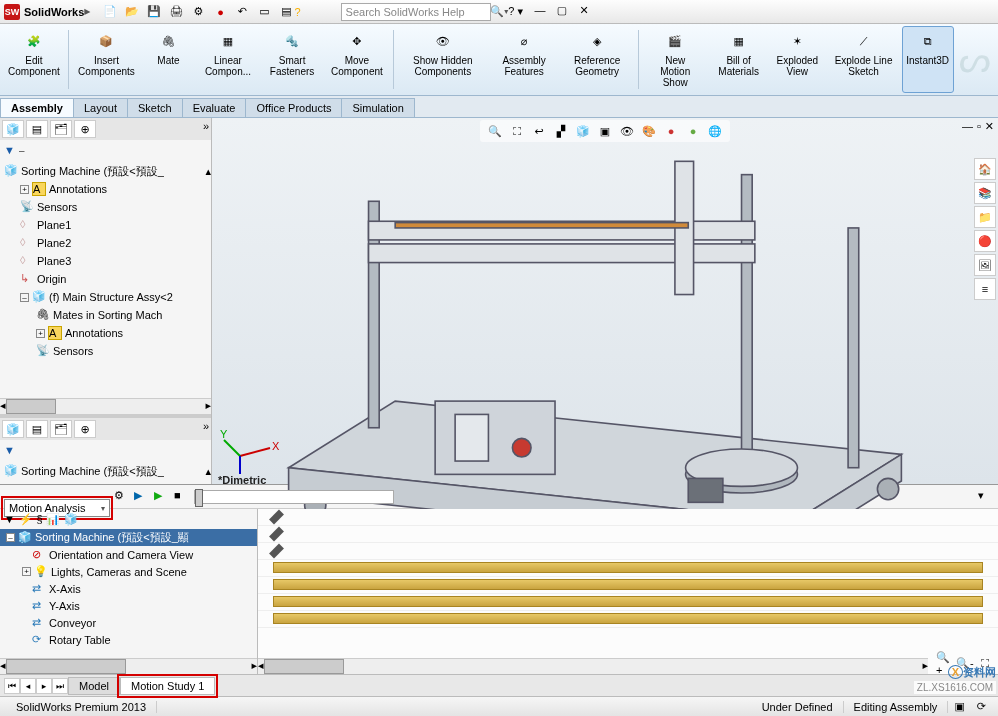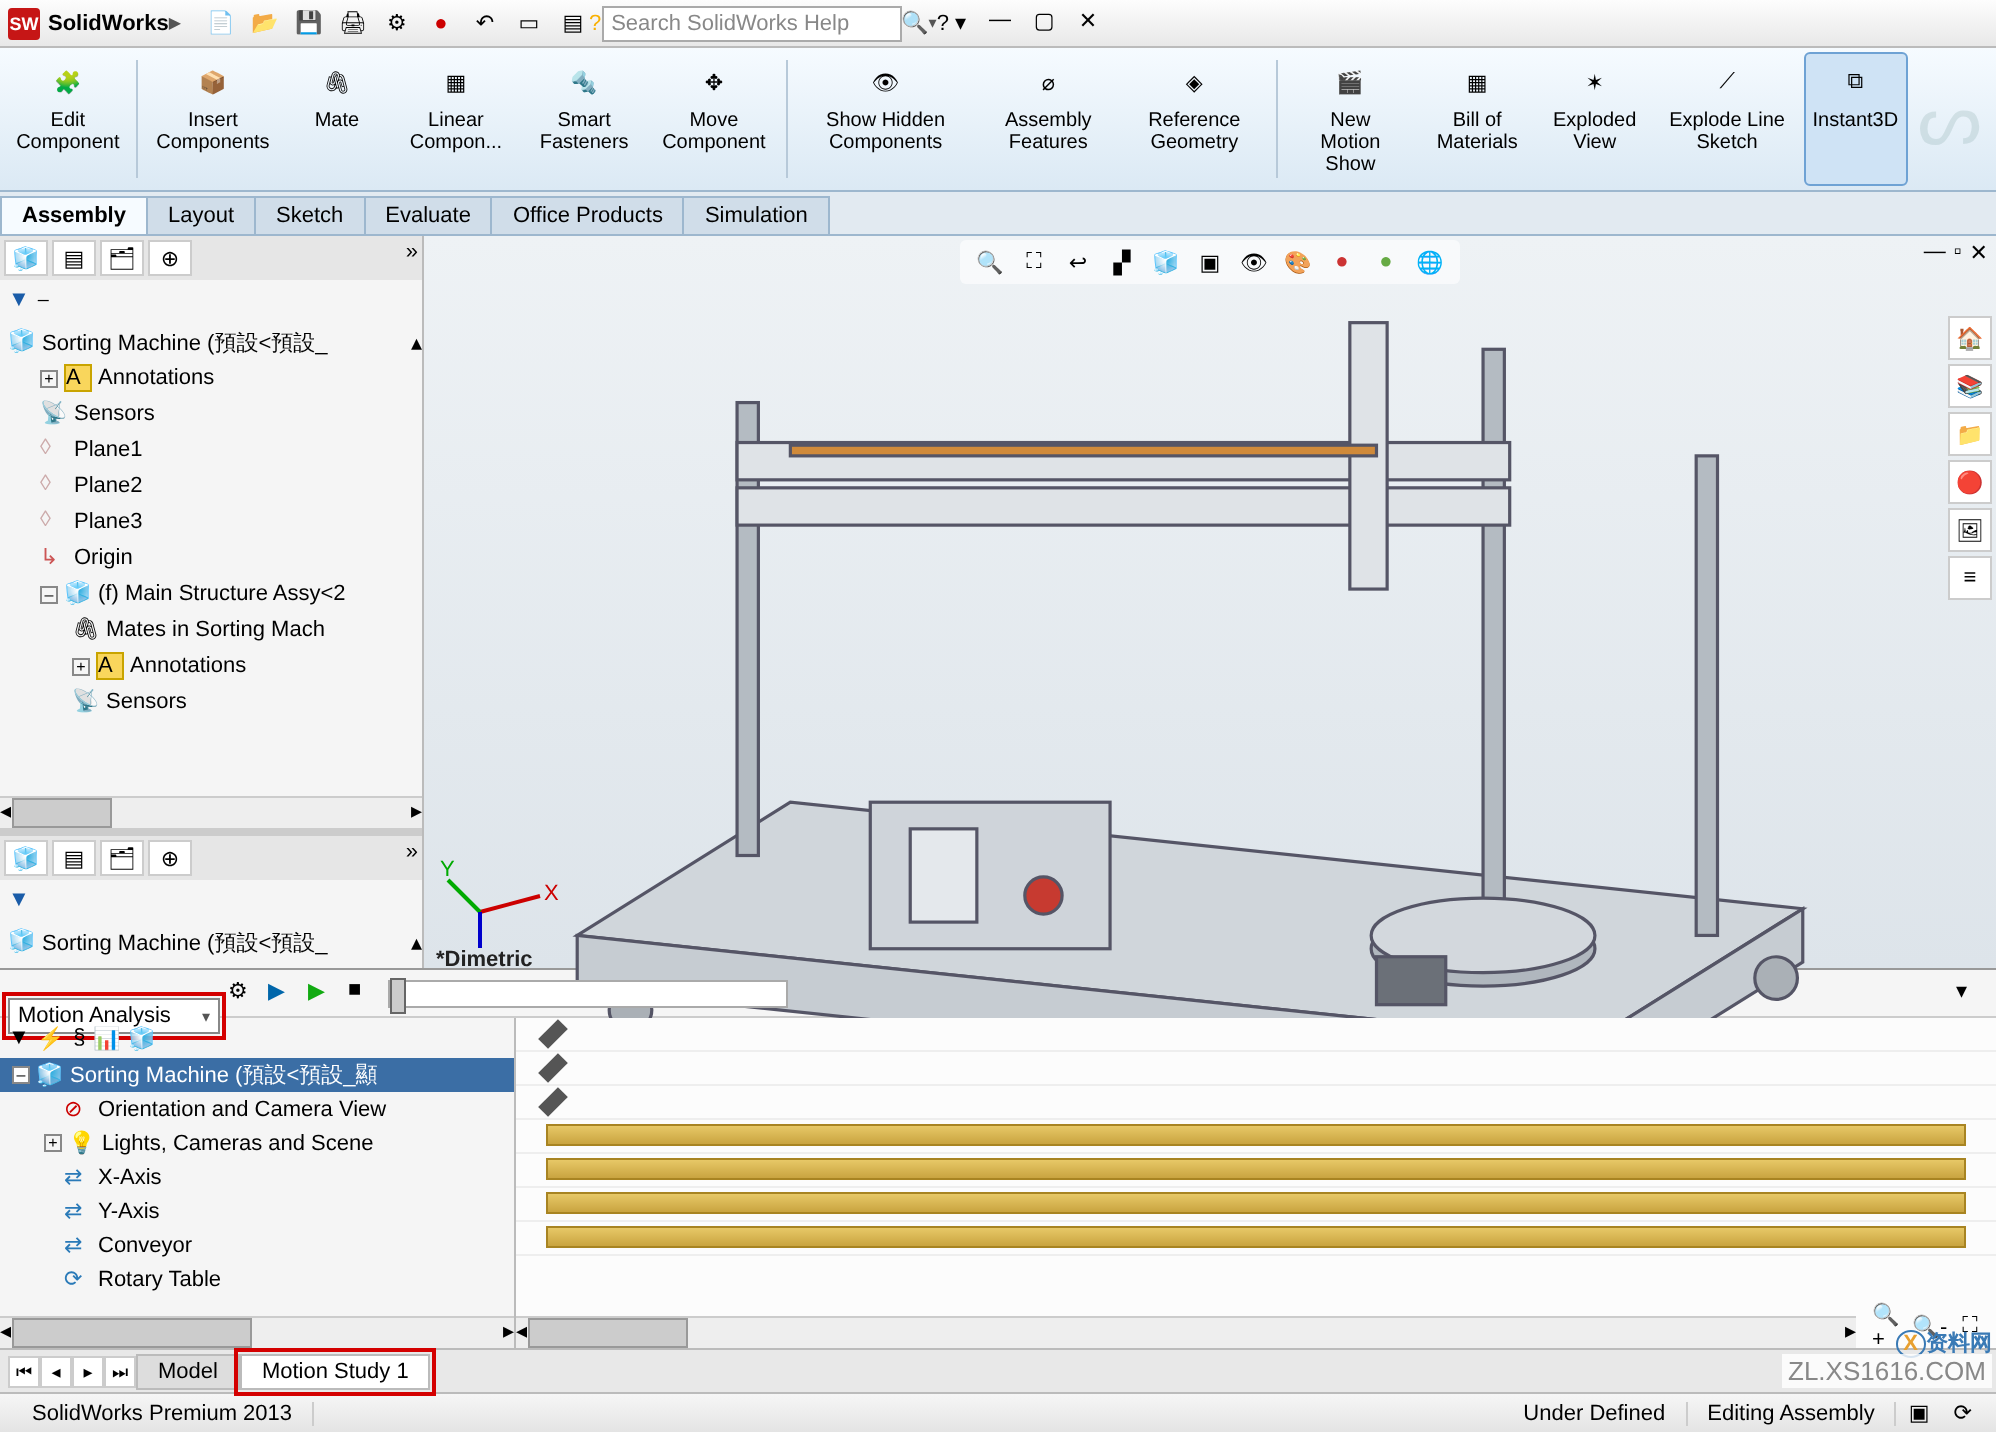--- a/index.html
+++ b/index.html
@@ -4,21 +4,21 @@
 <style>
 * { margin: 0; padding: 0; box-sizing: border-box; font-family: "Segoe UI", Tahoma, sans-serif; font-size: 11px; }
 body { background: #e8e8e8; width: 998px; height: 716px; overflow: hidden; position: relative; }
 
 .titlebar { height: 24px; background: linear-gradient(#fdfdfd,#e8e8e8); display: flex; align-items: center; padding: 0 4px; border-bottom: 1px solid #bbb; }
 .titlebar .logo { width: 16px; height: 16px; background: #c61616; border-radius: 2px; margin-right: 4px; display:flex; align-items:center; justify-content:center; color:#fff; font-weight:bold; font-size:9px; }
 .titlebar .app-title { font-weight: bold; }
 .qat { display:flex; gap:6px; margin-left:12px; align-items:center; }
 .qat .ic { width:16px; height:16px; }
 .doc-title { flex:1; text-align:center; color:#333; }
-.search-box { width:150px; height:18px; border:1px solid #aaa; padding:0 4px; background:#fff; color:#888; display:flex; align-items:center; }
+.search-box { width:150px; height:18px; border:1px solid #aaa; padding:0 4px; background:#fff; color:#888; display:flex; align-items:center;margin-left:40px; }
 .win-ctrl { display:flex; gap:4px; margin-left:8px; }
 .win-ctrl span { width:18px; height:16px; text-align:center; cursor:pointer; }
 
 .ribbon { height: 72px; background: linear-gradient(#f6fbff,#dbe9f4); border-bottom: 1px solid #9db7ce; display:flex; padding:2px 4px; gap:2px; }
 .ribbon-btn { display:flex; flex-direction:column; align-items:center; justify-content:flex-start; padding:2px 6px; border:1px solid transparent; border-radius:3px; min-width:52px; text-align:center; cursor:pointer; }
 .ribbon-btn .ic { width:24px; height:24px; margin-bottom:2px; }
 .ribbon-btn span { font-size:10px; line-height:11px; }
 .ribbon-btn.active { background:#cfe3f5; border-color:#6ea2d4; }
 .ribbon-sep { width:1px; background:#b7c9d9; margin:4px 2px; }
 .ribbon-logo { width:60px; opacity:.25; display:flex; align-items:center; justify-content:center; font-size:36px; color:#8aa; margin-left:auto; }
@@ -82,21 +82,21 @@
 .zoom-ctrl .ic { width:18px; height:18px; cursor:pointer; }
 
 .bottom-tabs { height:22px; background:#e8e8e8; border-top:1px solid #bbb; display:flex; align-items:center; padding:0 4px; gap:0; }
 .nav-btns { display:flex; }
 .nav-btns span { width:16px; height:16px; border:1px solid #ccc; background:#fff; text-align:center; font-size:9px; line-height:14px; cursor:pointer; }
 .btab { padding:2px 10px; border:1px solid #bbb; background:#ddd; cursor:pointer; }
 .btab.active { background:#fff; }
 
 .statusbar { height:20px; background:linear-gradient(#f6f6f6,#e4e4e4); border-top:1px solid #bbb; display:flex; align-items:center; padding:0 6px; font-size:10px; }
 .statusbar .sb-item { padding:0 10px; border-right:1px solid #ccc; }
-.watermark { position:absolute; right:2px; bottom:22px; font-size:13px; color:#888; background:rgba(255,255,255,.8); padding:1px 3px; }
+.watermark { position:absolute; right:2px; bottom:22px; font-size:10px; color:#888; background:rgba(255,255,255,.8); padding:1px 3px; }
 .watermark2 { position:absolute; right:2px; bottom:36px; font-size:16px; font-weight:bold; color:#3a7ab5; }
 
 
 .ic { display:inline-flex; align-items:center; justify-content:center; }
 .arrow-down { font-size:8px; color:#555; }
 </style>
 </head>
 <body>
 
 <div class="titlebar">

